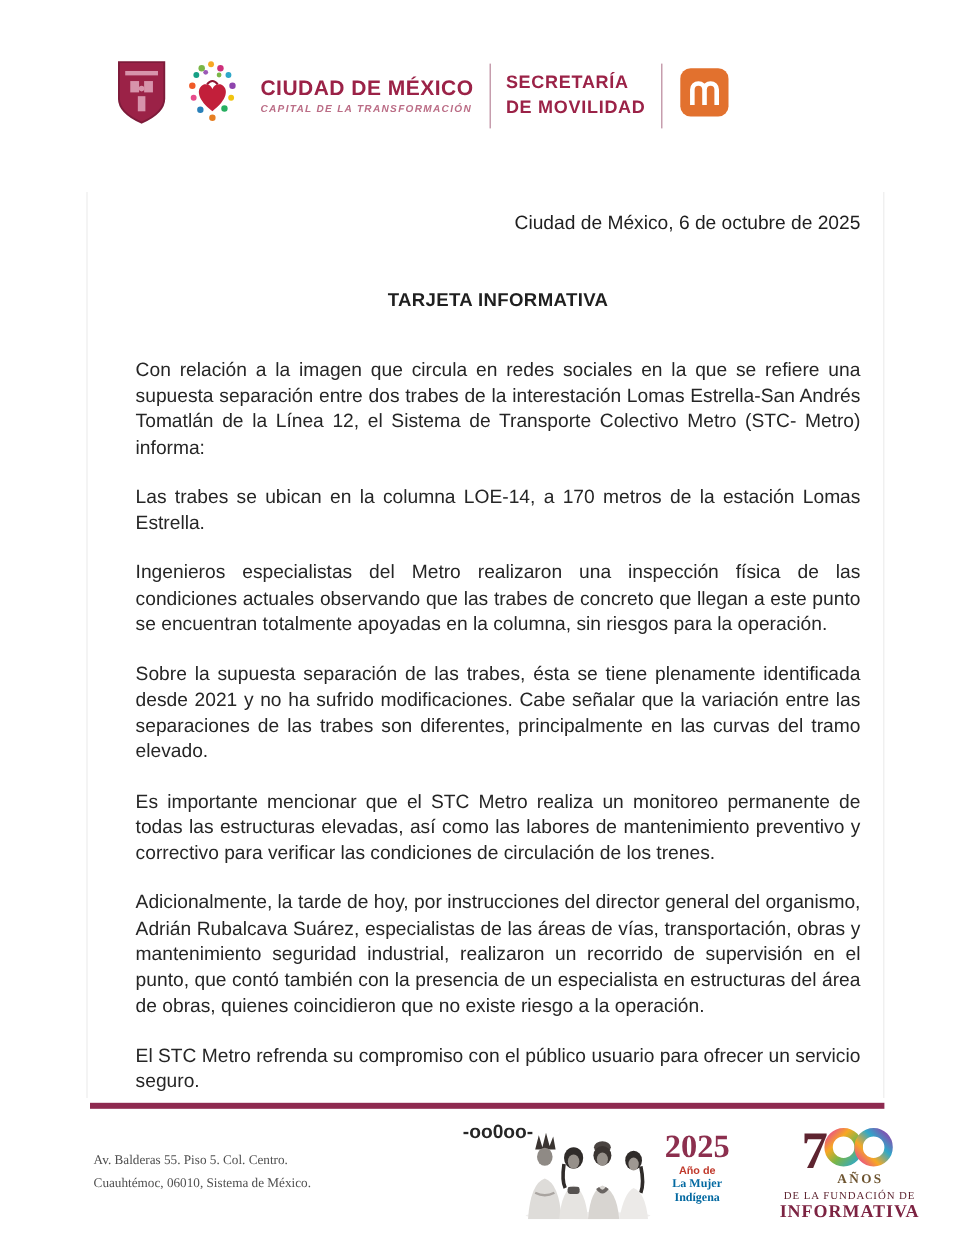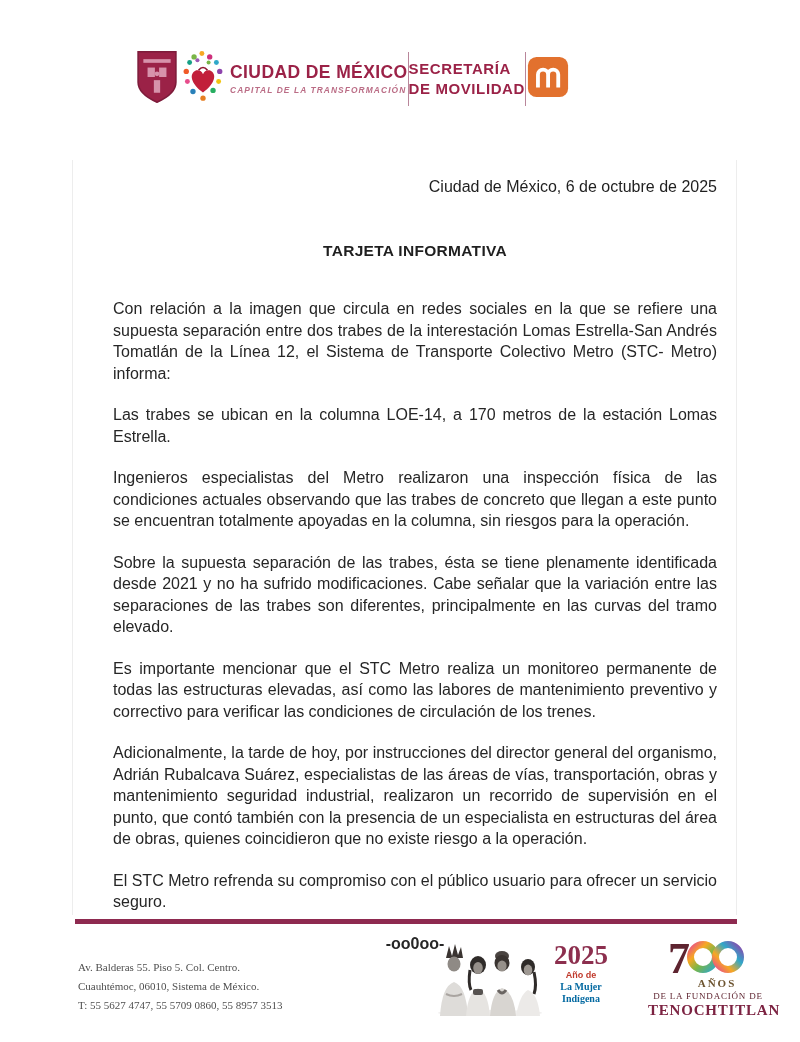--- a/index.html
+++ b/index.html
@@ -7,21 +7,21 @@
     position:relative; width:800px; height:1042px; background:#ffffff;
     font-family:"Liberation Sans", sans-serif; color:#262626; overflow:hidden;
   }
   
   .edge{position:absolute; width:1px; background:#ededed; top:160px; height:755px;}
   .edge.left{left:72px;} .edge.right{left:736px;}
 
   
   .header{
     position:absolute; top:48px; left:0; width:666px;
-    display:flex; justify-content:center; align-items:center; 
+    display:flex; justify-content:center; align-items:center; gap:13px;
     padding-left:40px; box-sizing:border-box;
   }
   .city-text{line-height:1.1; padding-left:2px;}
   .city-name{font-size:17.5px; font-weight:bold; color:#9b2247; letter-spacing:.4px;}
   .city-tag{font-size:8.4px; font-weight:bold; color:#bb6d86; letter-spacing:1.1px; margin-top:3px;font-style:italic;}
   .vdiv{width:1px; height:54px; background:#b9869a;}
   .secretaria{font-size:15px; font-weight:bold; color:#9b2247; letter-spacing:.6px; line-height:1.35;}
 
   
   .dateline{position:absolute; top:178px; right:83px; font-size:16px; color:#1f1f1f;}
@@ -131,21 +131,20 @@
     <p>Adicionalmente, la tarde de hoy, por instrucciones del director general del organismo, Adrián Rubalcava Suárez, especialistas de las áreas de vías, transportación, obras y mantenimiento seguridad industrial, realizaron un recorrido de supervisión en el punto, que contó también con la presencia de un especialista en estructuras del área de obras, quienes coincidieron que no existe riesgo a la operación.</p>
     <p>El STC Metro refrenda su compromiso con el público usuario para ofrecer un servicio seguro.</p>
     <div class="closing">-oo0oo-</div>
   </div>
 
   <div class="footer-rule"></div>
 
   <div class="address">
     <div>Av. Balderas 55. Piso 5. Col. Centro.</div>
     <div>Cuauhtémoc, 06010, Sistema de México.</div>
-    <div>T: 55 5627 4747, 55 5709 0860, 55 8957 3513</div>
   </div>
 
   <div class="campaign">
     <span>
       <svg width="108" height="74" viewBox="0 0 108 74">
         <ellipse cx="54" cy="71" rx="52" ry="3" fill="#f0efee"></ellipse>
 
         <path d="M10 16 L13 4 L16 14 L19 2 L22 13 L25 5 L27 16 Z" fill="#3a3431"></path>
         <ellipse cx="18" cy="22" rx="6.5" ry="7.5" fill="#8f8a85"></ellipse>
         <path d="M4 74 Q6 44 18 40 Q30 44 32 74 Z" fill="#dedcd9"></path>
@@ -196,16 +195,16 @@
                 <stop offset="1" stop-color="#e94e8a"></stop>
             </linearGradient>
           </defs>
           <circle cx="17" cy="20" r="12.5" stroke="url(#rg1)" stroke-width="7" fill="none"></circle>
           <circle cx="42" cy="20" r="12.5" stroke="url(#rg2)" stroke-width="7" fill="none"></circle>
         </svg>
       </span>
     </div>
     <div class="anniv-anos">AÑOS</div>
     <div class="anniv-l1">DE LA FUNDACIÓN DE</div>
-    <div class="anniv-l2">TENOCHTITLAN</div>
+    <div class="anniv-l2">INFORMATIVA</div>
   </div>
 
 </div>
 
 </body></html>

